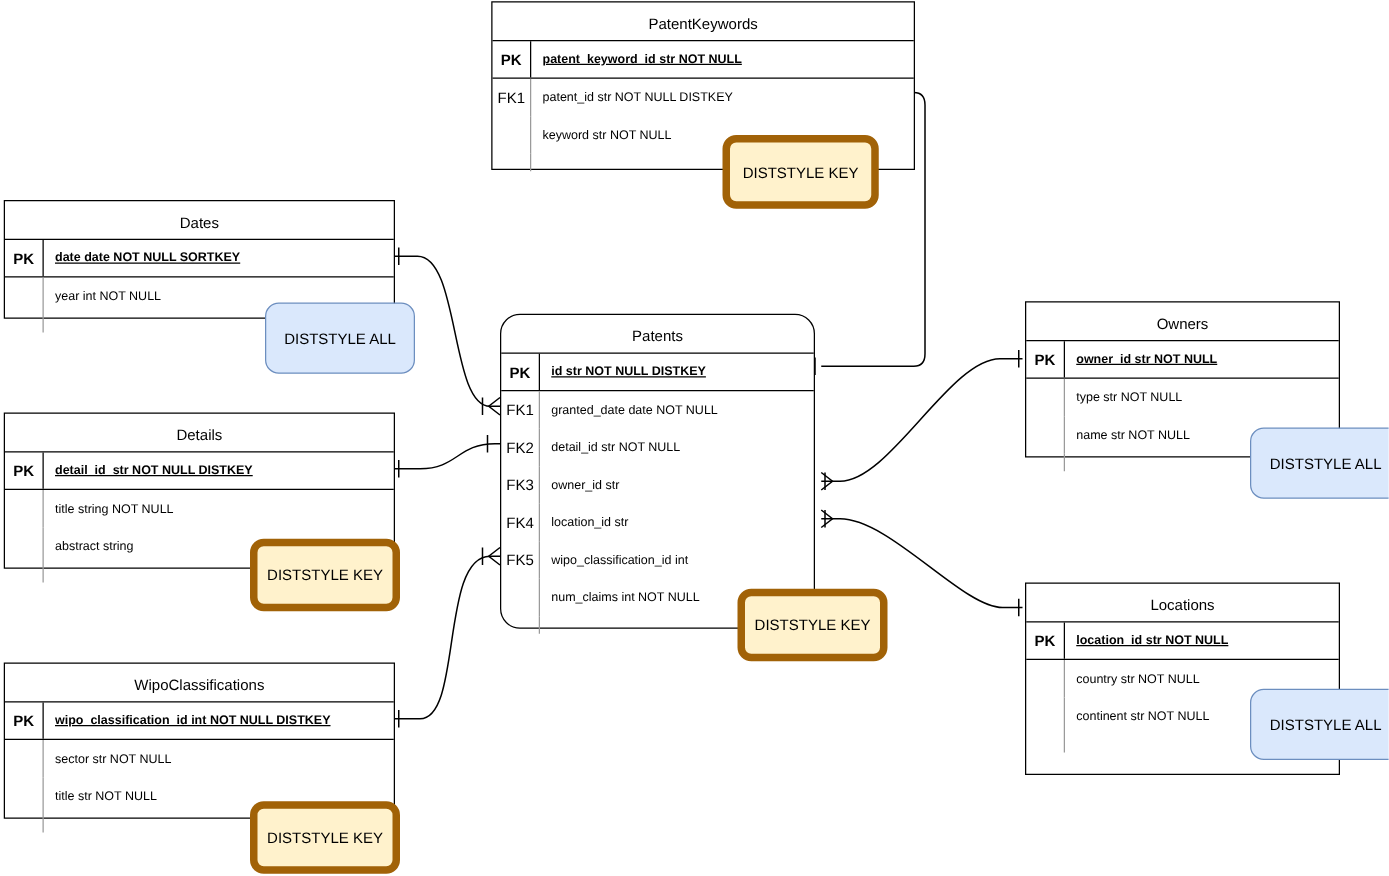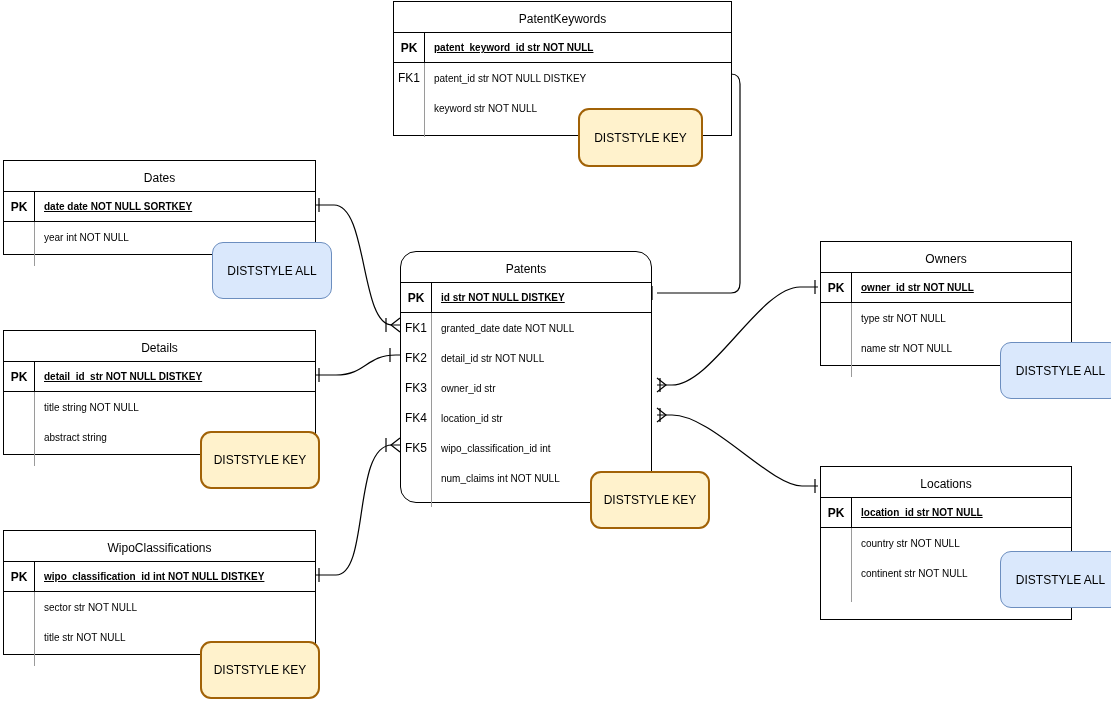--- a/index.html
+++ b/index.html
@@ -109,21 +109,21 @@
     display: flex;
     align-items: center;
     justify-content: center;
     font-size: 12px;
     color: #000000;
     z-index: 6;
     white-space: nowrap;
   }
   .badge-key {
     background: #fff2cc;
-    border: 2px solid #a16207;
+    border: 6px solid #a16207;
   }
   .badge-all {
     background: #dae8fc;
     border: 1px solid #6c8ebf;
     margin-left: 12px;
   }
 
   
   #links {
     position: absolute;

